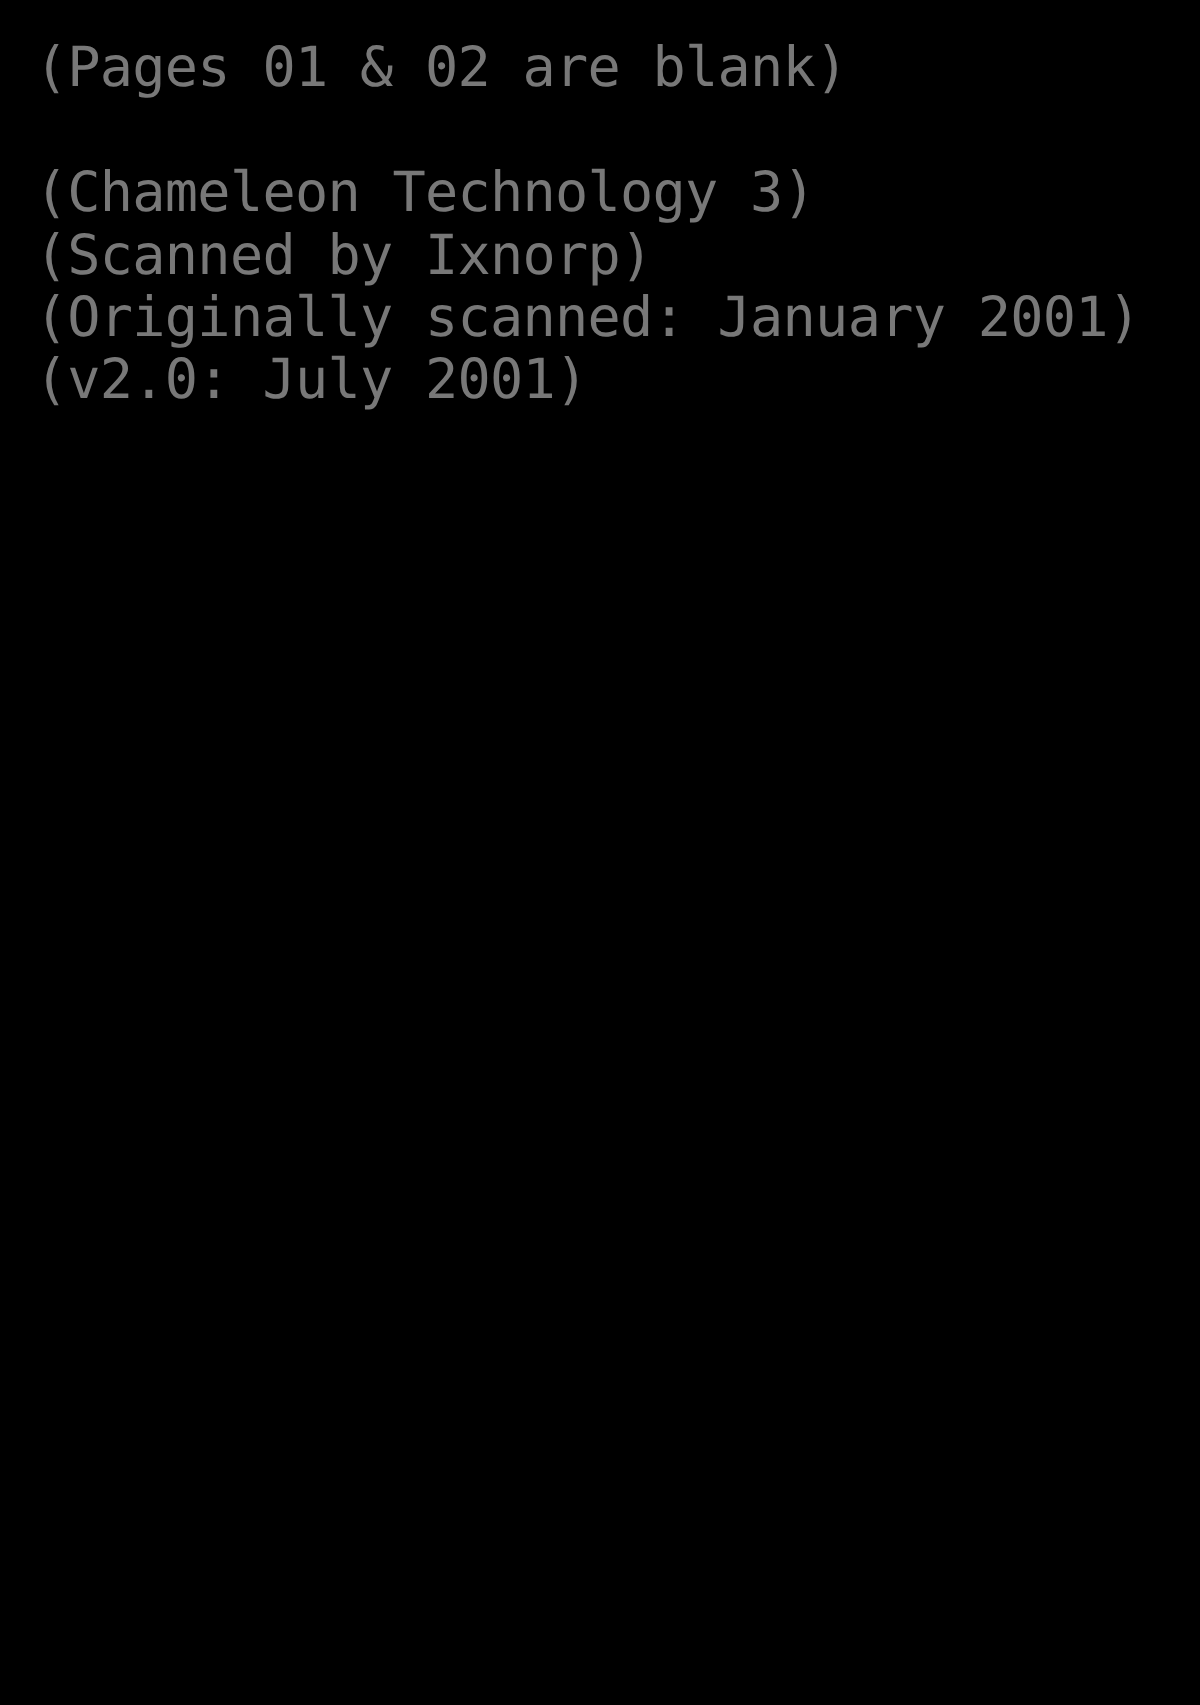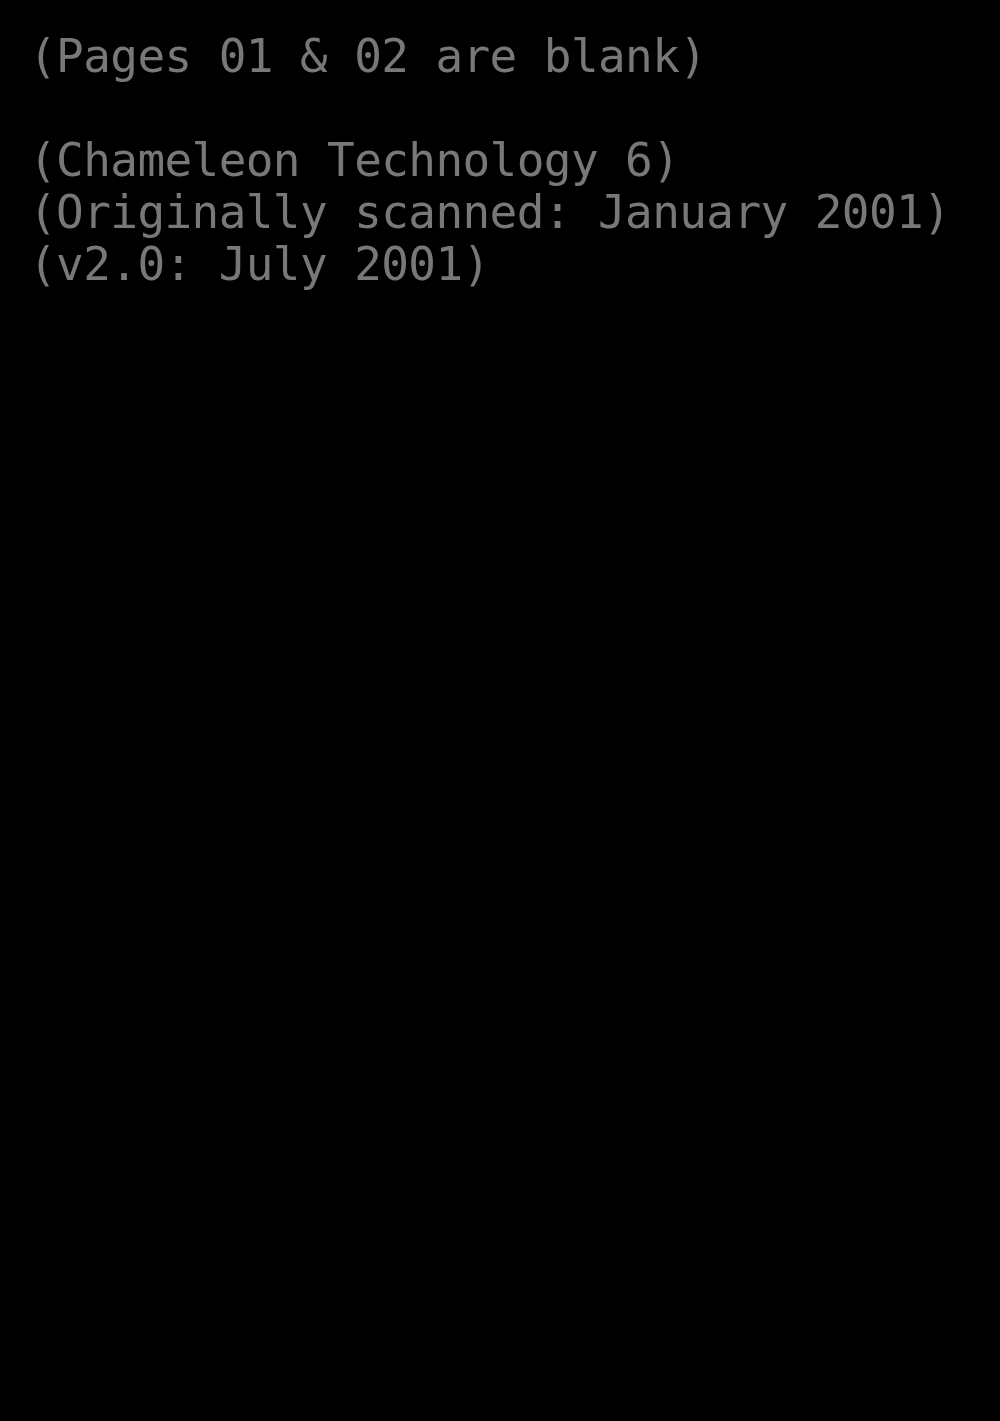--- a/index.html
+++ b/index.html
@@ -55,20 +55,21 @@
 
     <div class="text-block">
       <div class="text-line">(Pages 01 &amp; 02 are blank)</div>
     </div>
 
     <div class="text-block">
       <div class="text-line blank"> </div>
     </div>
 
     <div class="text-block">
-      <div class="text-line">(Chameleon Technology 6)</div>
+      <div class="text-line">(Chameleon Technology 3)</div>
+      <div class="text-line">(Scanned by Ixnorp)</div>
       <div class="text-line">(Originally scanned: January 2001)</div>
       <div class="text-line">(v2.0: July 2001)</div>
     </div>
 
   </div>
 
 </div>
 
 </body></html>

